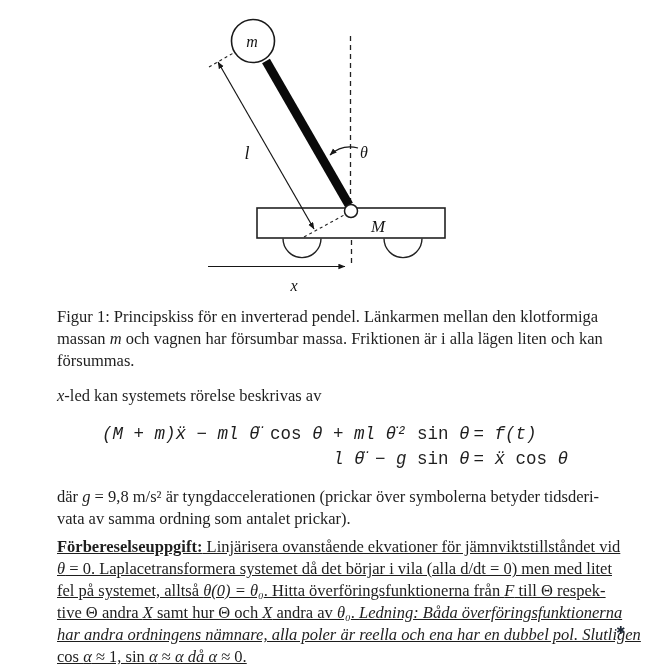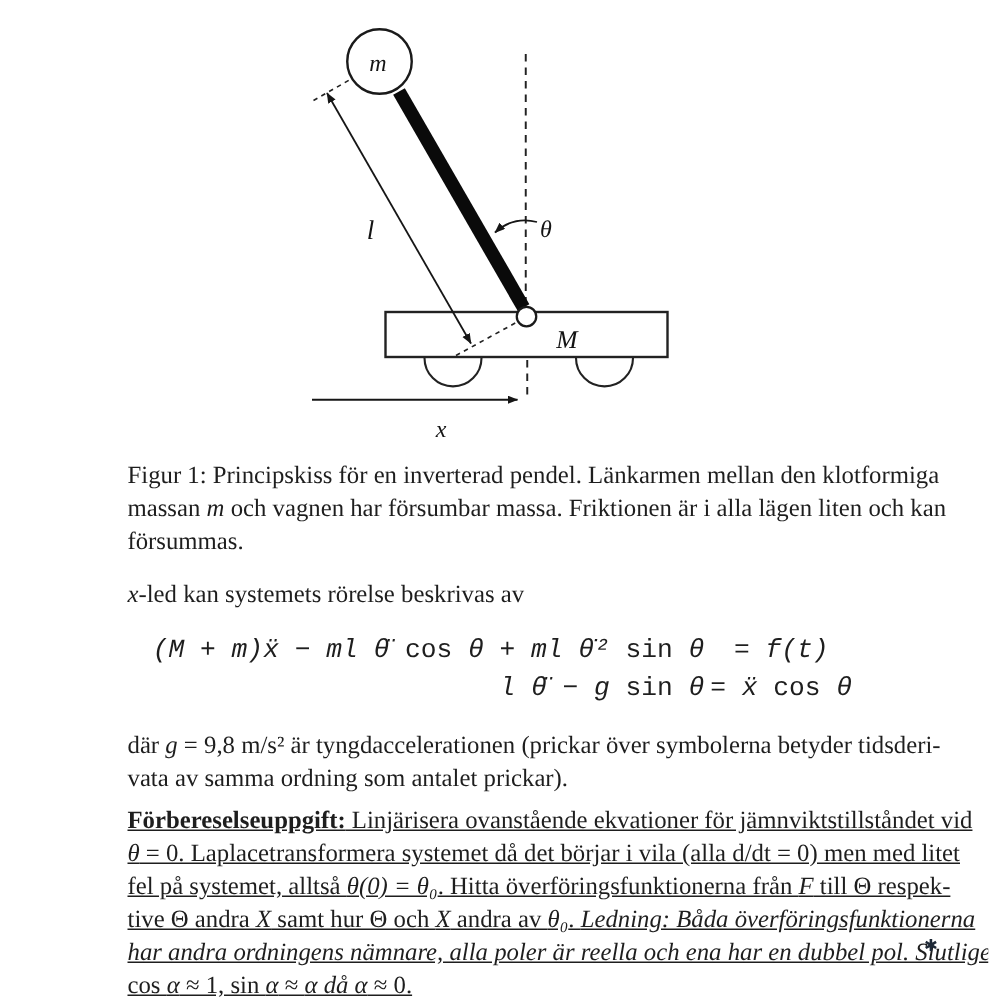--- a/index.html
+++ b/index.html
@@ -2,33 +2,33 @@
 <html><head>
 <meta charset="utf-8">
 <style>
   html,body { margin:0; padding:0; background:#ffffff; }
   .page {
     position:relative; width:659px; height:669px; background:#ffffff;
     overflow:hidden; font-family:"Liberation Serif","DejaVu Serif",serif;
     color:#1e1e1e;
   }
   .tblock { position:absolute; left:57px; width:556px; font-size:16.5px; line-height:22px; }
-  .line { white-space:nowrap;margin-left:28px; }
+  .line { white-space:nowrap; }
   .it { font-style:italic; }
   .rm { font-style:normal; }
   .bold { font-weight:700; }
   .caption { top:306px; }
   .intro   { top:385px; }
   .eqs {
     position:absolute; left:57px; top:422px; width:556px;
     display:grid; grid-template-columns:auto auto; justify-content:center;
     column-gap:4px; font-size:17.5px; line-height:25px; font-style:italic;font-family:Liberation Mono, monospace;
   }
   .eq-lhs { text-align:right; white-space:nowrap; }
-  .eq-rhs { text-align:center; white-space:nowrap; }
+  .eq-rhs { text-align:left; white-space:nowrap; }
   .gravity { top:486px; }
   .prep    { top:536px;text-decoration:underline; }
   .mark { position:absolute; left:616px; top:624px; font-size:11px; color:#1d2836;
           font-family:"DejaVu Sans",sans-serif; }
   svg.fig { position:absolute; left:0; top:0; }
   svg.fig text { font-family:"Liberation Serif","DejaVu Serif",serif; font-style:italic; fill:#141414; }
 </style>
 </head>
 <body>
 

